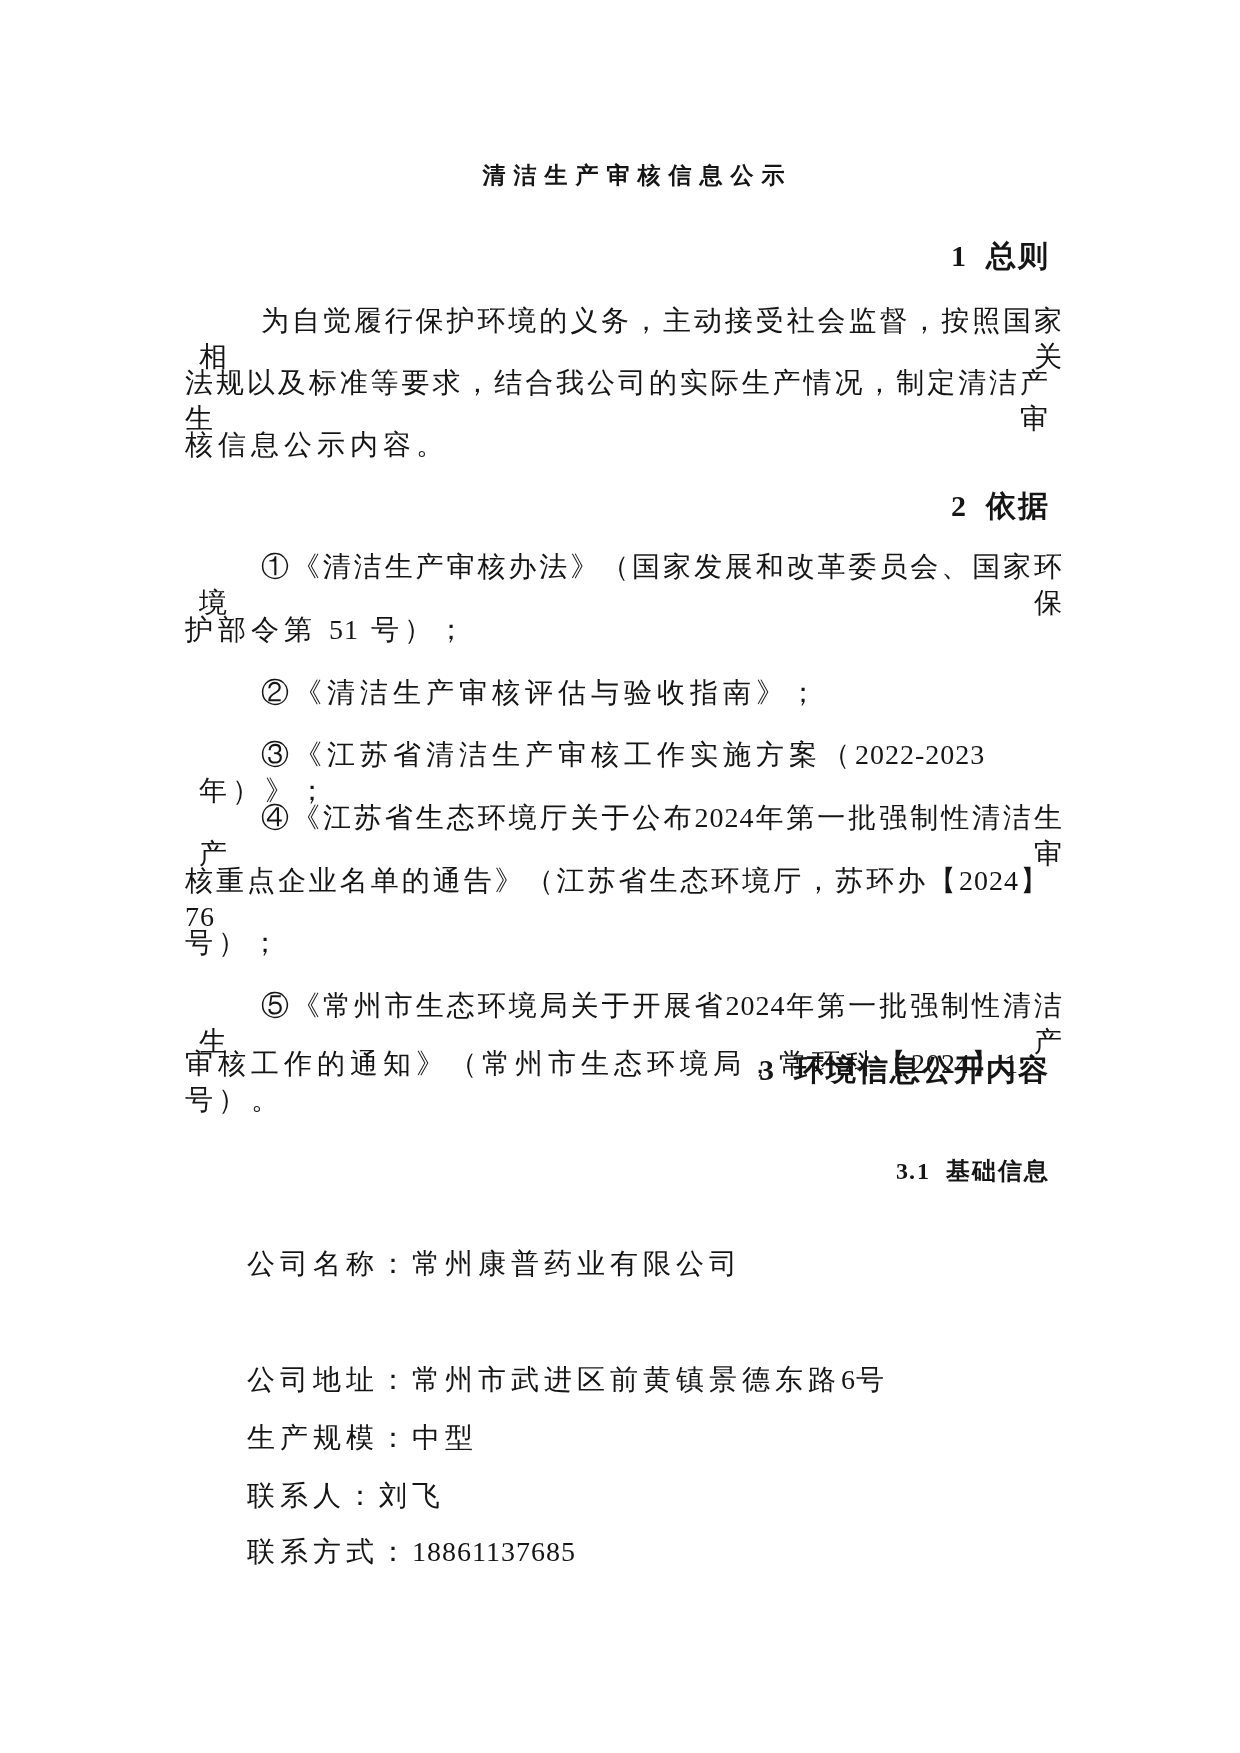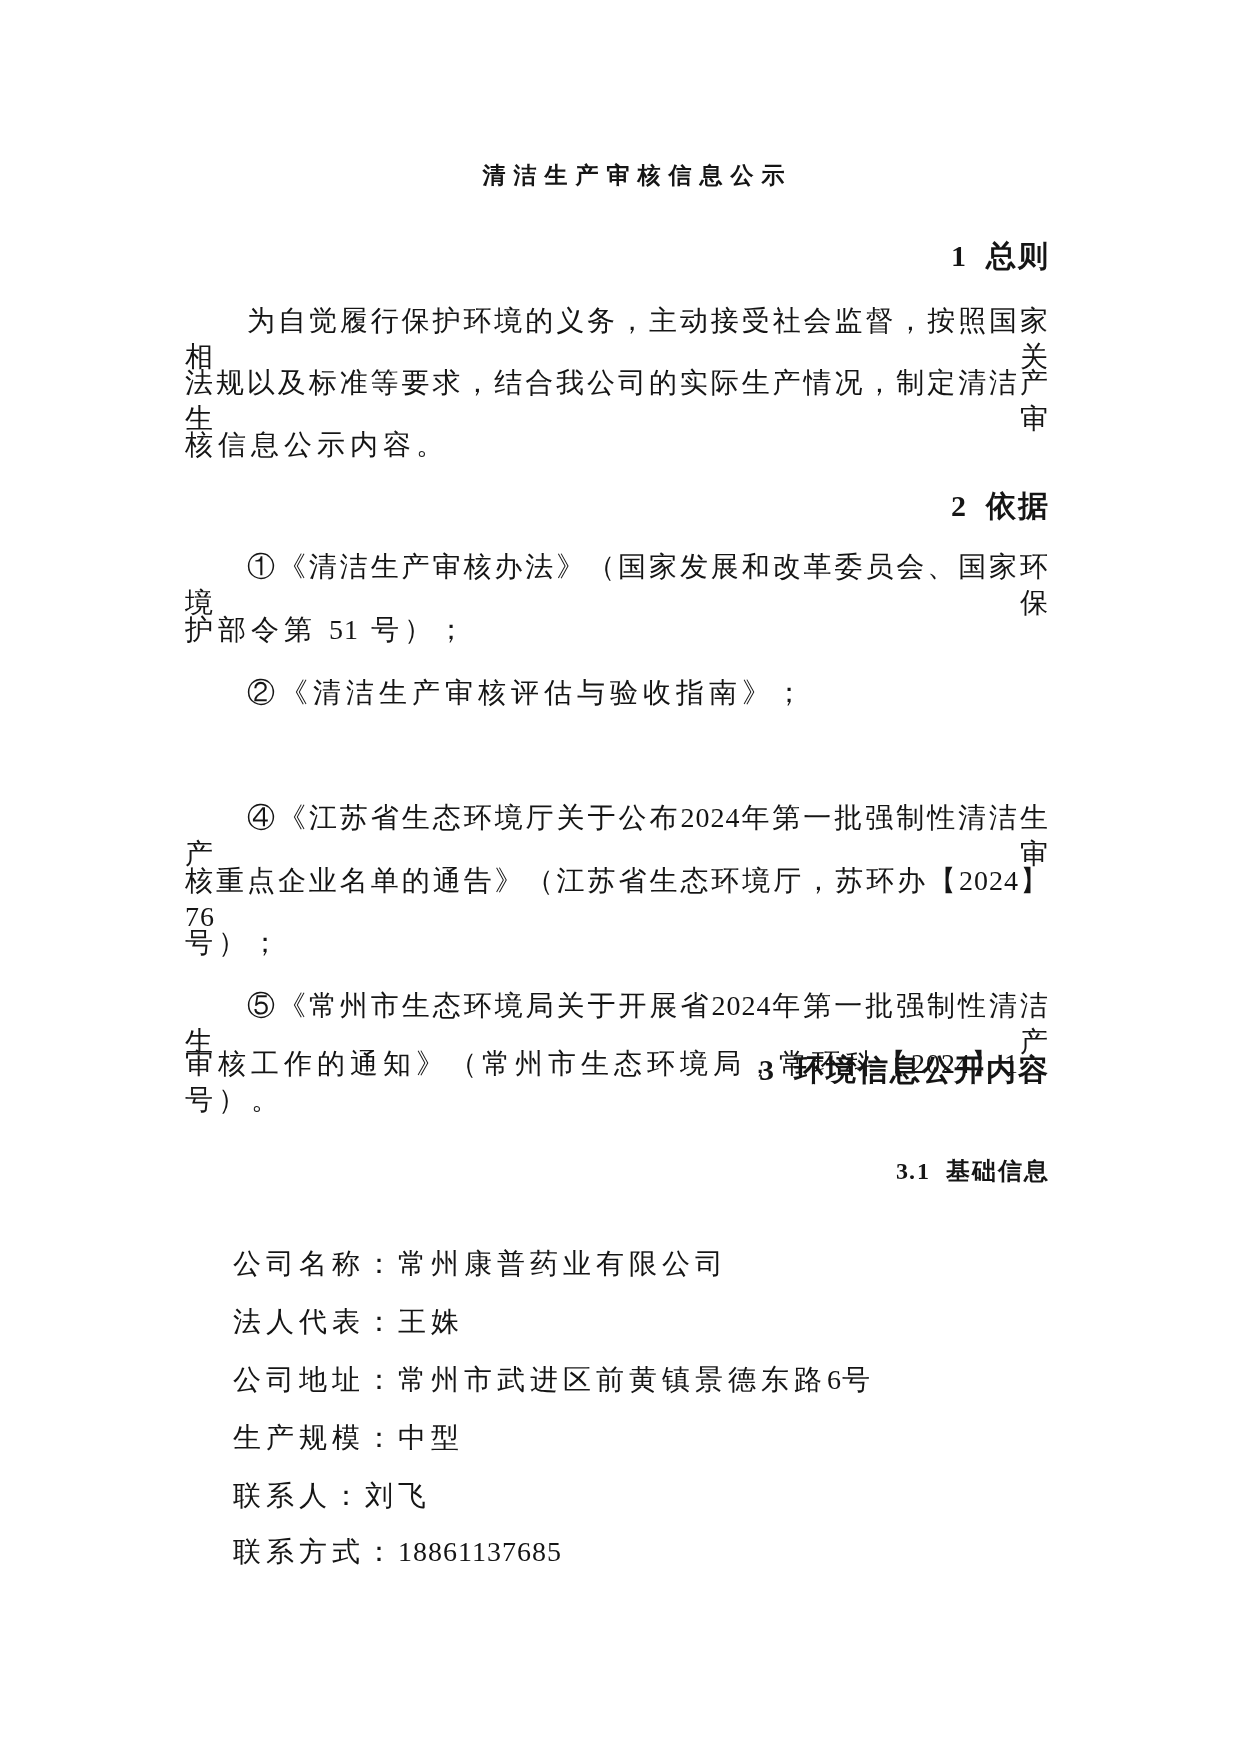--- a/index.html
+++ b/index.html
@@ -20,21 +20,21 @@
     line-height:36px;
     letter-spacing:5px;
     white-space:pre-wrap;
   }
   .stretch{
     text-align:justify;
     text-align-last:justify;
     text-justify:inter-character;
     letter-spacing:2px;
   }
-  .indent{ text-indent:62px; }
+  .indent{ text-indent:62px;margin-left:14px; }
   .doc-title{
     position:absolute;
     left:185px;
     width:865px;
     top:160px;
     font-size:23px;
     font-weight:bold;
     text-align:center;
     letter-spacing:8px;
     padding-left:40px;
@@ -62,37 +62,35 @@
   <div class="line stretch" style="top:365px">法规以及标准等要求，结合我公司的实际生产情况，制定清洁产生审</div>
   <div class="line" style="top:427px">核信息公示内容。</div>
 
   <div class="line heading" style="top:488px"><span class="num">2</span>  依据</div>
 
   <div class="line stretch indent" style="top:549px">①《清洁生产审核办法》（国家发展和改革委员会、国家环境保</div>
   <div class="line" style="top:612px">护部令第 <span class="num">51</span> 号）；</div>
 
   <div class="line indent" style="top:675px">②《清洁生产审核评估与验收指南》；</div>
 
+  <div class="line indent" style="top:737px">③《江苏省清洁生产审核工作实施方案（<span class="num">2022-2023</span>年）》；</div>
 
   <div class="line stretch indent" style="top:800px">④《江苏省生态环境厅关于公布<span class="num">2024</span>年第一批强制性清洁生产审</div>
   <div class="line stretch" style="top:863px">核重点企业名单的通告》（江苏省生态环境厅，苏环办【<span class="num">2024</span>】<span class="num">76</span></div>
   <div class="line" style="top:925px">号）；</div>
 
   <div class="line stretch indent" style="top:988px">⑤《常州市生态环境局关于开展省<span class="num">2024</span>年第一批强制性清洁生产</div>
   <div class="line" style="top:1046px">审核工作的通知》（常州市生态环境局，常环科【<span class="num">2024</span>】<span class="num">1</span>号）。</div>
 
   <div class="line heading" style="top:1052px"><span class="num">3</span>  环境信息公开内容</div>
 
   <div class="line heading" style="top:1153px; font-size:24px;"><span class="num">3</span>.<span class="num">1</span>  基础信息</div>
 
   <div class="line indent" style="top:1210px">
     <span>公司名称：</span><span>常州康普药业有限公司</span>
-  </div>
-  <div class="line indent" style="top:1268px">
-    <span>法人代表：</span><span>王姝</span>
   </div>
   <div class="line indent" style="top:1326px">
     <span>公司地址：</span><span>常州市武进区前黄镇景德东路<span class="num">6</span>号</span>
   </div>
   <div class="line indent" style="top:1384px">
     <span>生产规模：</span><span>中型</span>
   </div>
   <div class="line indent" style="top:1442px">
     <span>联系人：</span><span>刘飞</span>
   </div>

